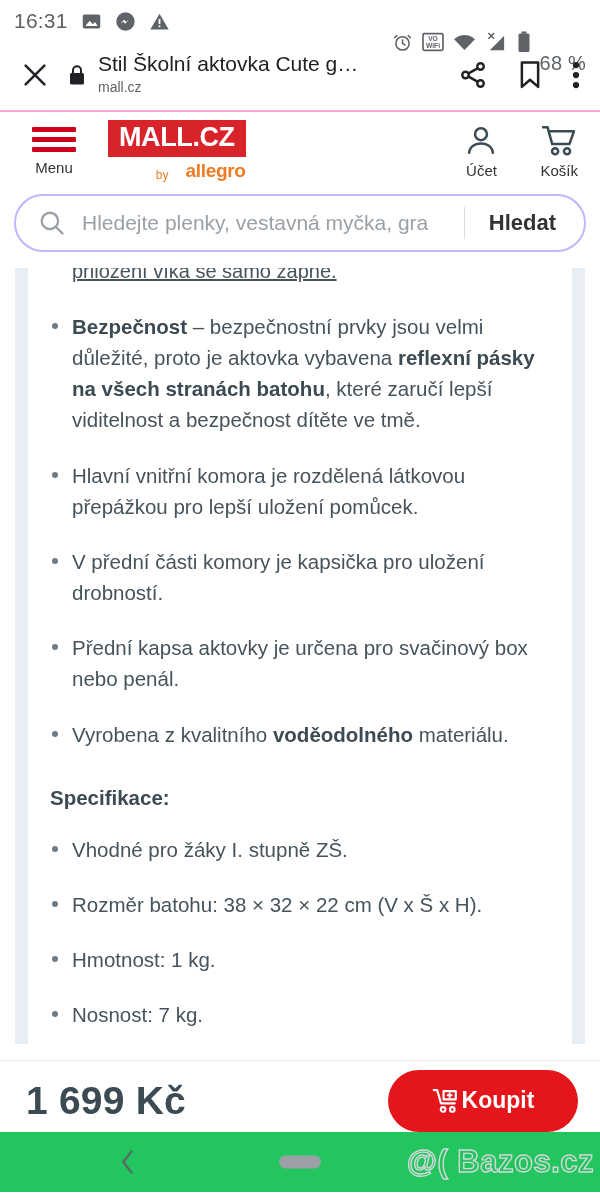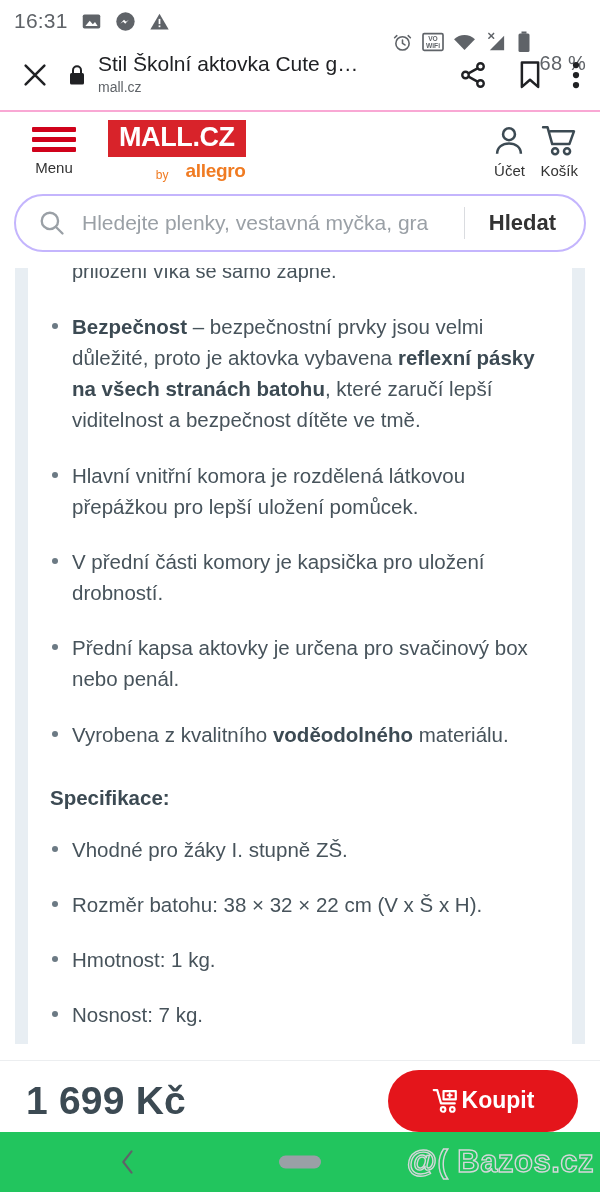--- a/index.html
+++ b/index.html
@@ -52,21 +52,21 @@
   .menu-label { font-size: 15px; color: #333; margin-top: 7px; }
   .logo-wrap { margin-left: 24px; display: flex; flex-direction: column; align-items: flex-start; }
   .logo-box {
     background: #d8232a; color: #ffffff; font-weight: bold;
     font-size: 27px; letter-spacing: -0.4px;
     padding: 3px 11px 5px 11px; line-height: 1.05;
   }
   .logo-sub { margin-top: 3px; align-self: flex-end; display: flex; align-items: flex-end; gap: 17px; }
   .logo-sub .by { font-size: 12px; color: #f07b22; }
   .logo-sub .allegro { font-size: 19px; color: #f07b22; font-weight: bold; letter-spacing: -0.3px; }
-  .header-actions { margin-left: auto; display: flex; align-items: flex-end; gap: 14px; }
+  .header-actions { margin-left: auto; display: flex; align-items: flex-end; gap: 42px; }
   .hdr-action { display: flex; flex-direction: column; align-items: center; }
   .hdr-action-label { font-size: 15px; color: #333; margin-top: 4px; }
 
   
   .search-row { padding: 4px 14px 16px 14px; background: #ffffff; }
   .search-box {
     height: 58px; border: 2px solid #c4b5fd; border-radius: 29px;
     display: flex; align-items: center; padding: 0 8px 0 22px; background: #fff;
   }
   .search-input-text {
@@ -82,21 +82,21 @@
     background: #ffffff; overflow: hidden;
   }
   .page-bg { position: absolute; left: 15px; right: 15px; top: 0; bottom: 16px; background: #e8eef3; }
   .desc-card {
     position: absolute; left: 28px; right: 28px; top: 0; bottom: 16px;
     background: #ffffff; overflow: hidden;
   }
   .desc-inner { padding: 0 22px; }
   .cut-line {
     font-size: 20px; color: #47535b; line-height: 1.55;
-    margin-top: -12px; padding-left: 22px;
+    margin-top: -12px; padding-left: 22px; text-decoration: underline;
   }
   ul.desc-list { list-style: none; margin: 0; padding: 0; }
   ul.desc-list li {
     position: relative; padding-left: 22px;
     font-size: 20.5px; line-height: 1.52; color: #47535b;
     margin-top: 24px;
   }
   ul.desc-list li::before {
     content: ""; position: absolute; left: 2px; top: 12px;
     width: 6px; height: 6px; border-radius: 50%; background: #6c7a84;

